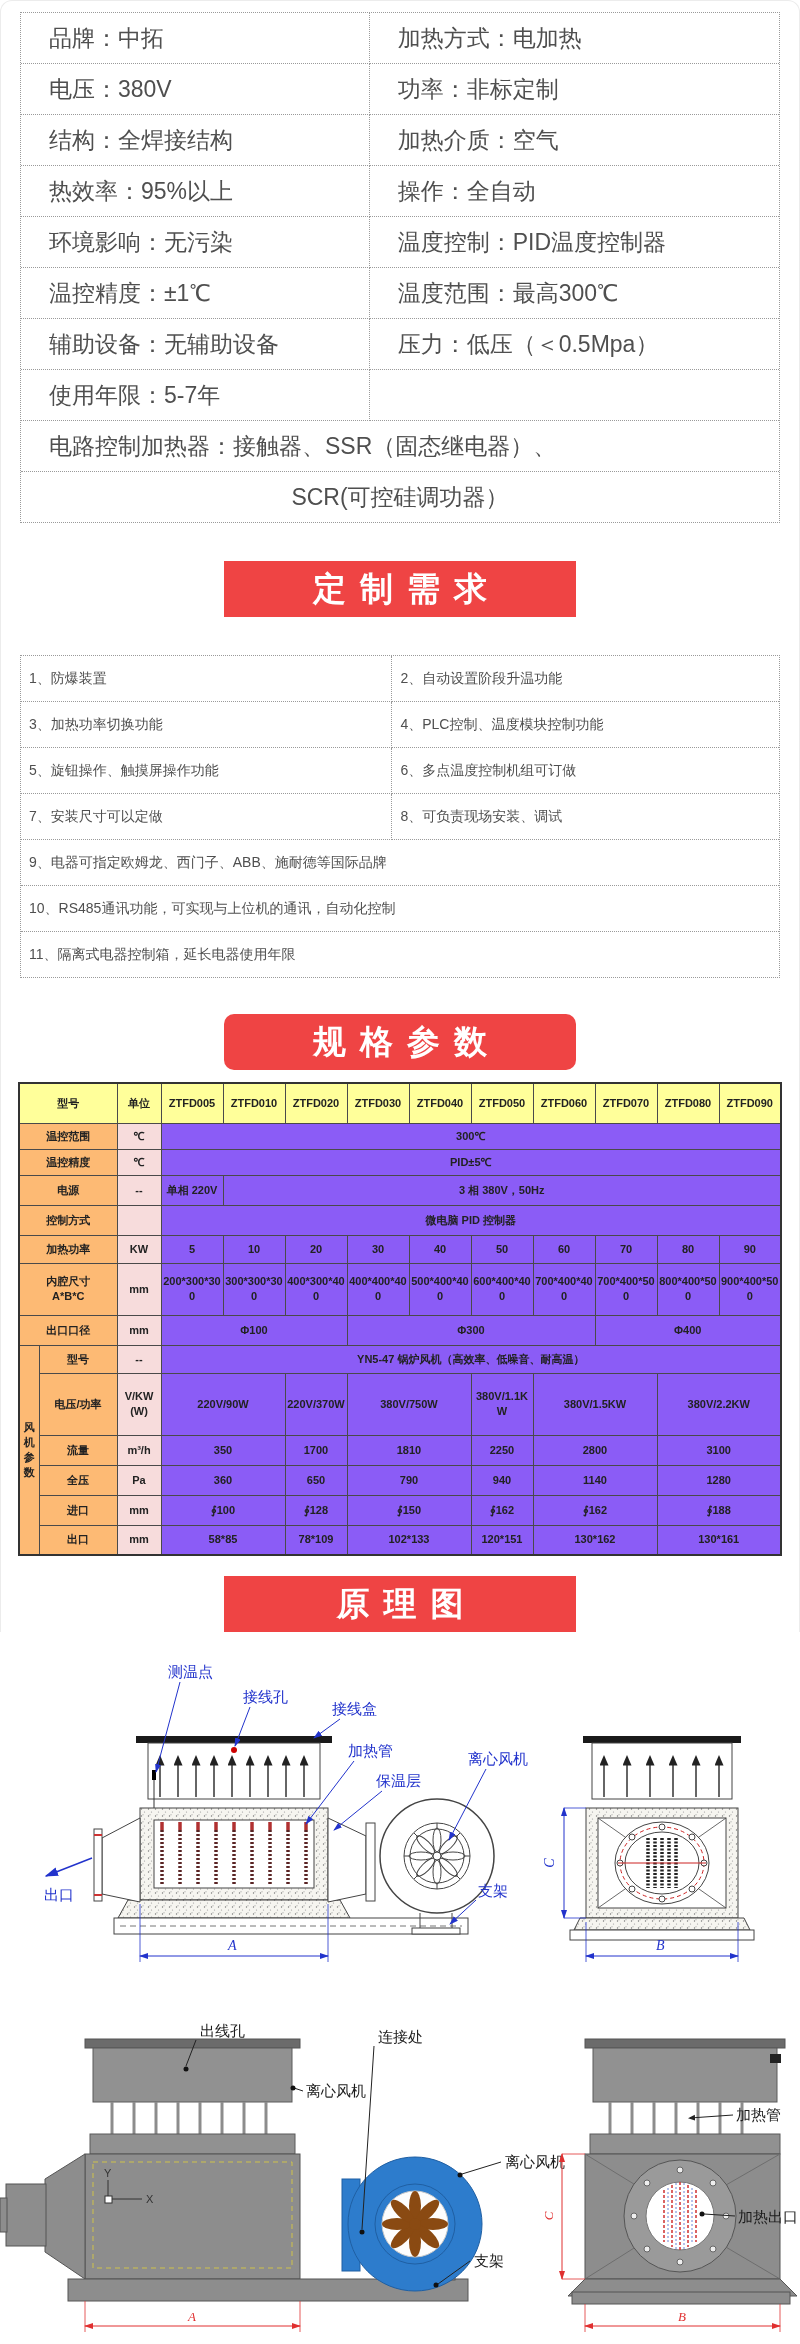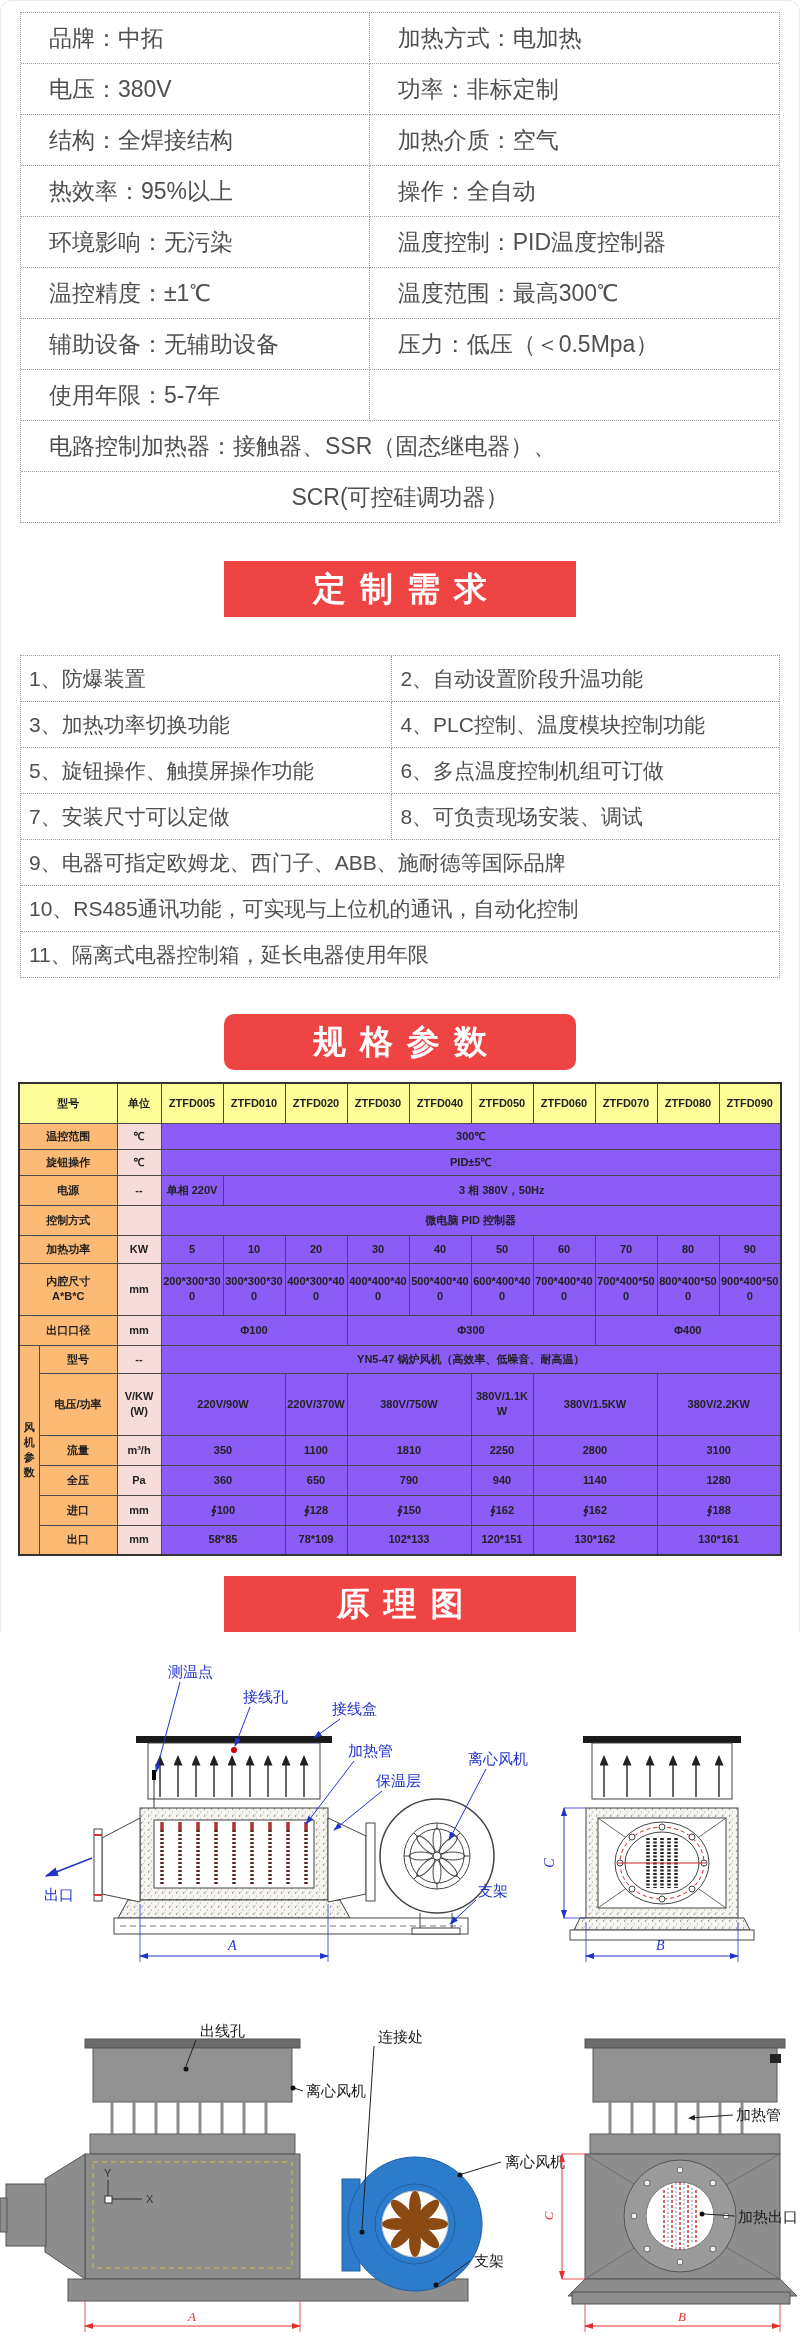--- a/index.html
+++ b/index.html
@@ -12,21 +12,21 @@
   .tt-cell{height:50px;line-height:50px;padding-left:28px;border-bottom:1px dotted #9a9a9a;white-space:nowrap;overflow:hidden;}
   .tt-cell.l{border-right:1px dotted #9a9a9a;}
   .tt-full{height:50px;line-height:50px;border-bottom:1px dotted #9a9a9a;padding-left:28px;}
   .tt-full.center{text-align:center;padding-left:0;border-bottom:none;}
 
   
   .banner{width:352px;height:56px;margin:0 auto;background:#ef4444;color:#fff;display:flex;align-items:center;justify-content:center;font-size:33px;font-weight:bold;letter-spacing:14px;padding-left:14px;box-sizing:border-box;}
   .mt38{margin-top:38px;} .mt36{margin-top:36px;border-radius:10px;} .mt20{margin-top:20px;}
 
   
-  .req-table{width:758px;margin:38px auto 0;border:1px dotted #9a9a9a;font-size:21px;color:#4f4f4f;}
+  .req-table{width:758px;margin:38px auto 0;border:1px dotted #9a9a9a;font-size:14px;color:#4f4f4f;}
   .rq-row{display:grid;grid-template-columns:49% 51%;}
   .rq-cell{height:45px;line-height:45px;padding-left:8px;border-bottom:1px dotted #9a9a9a;white-space:nowrap;overflow:hidden;}
   .rq-cell.l{border-right:1px dotted #9a9a9a;}
   .rq-full{height:45px;line-height:45px;padding-left:8px;border-bottom:1px dotted #9a9a9a;}
   .rq-full:last-child{border-bottom:none;}
 
   
   .spec-table{width:764px;margin:12px auto 16px;border-collapse:collapse;table-layout:fixed;font-size:11px;font-weight:bold;color:#222;text-align:center;border:2px solid #333;}
   .spec-table td,.spec-table th{border:1px solid #4a4a4a;padding:1px 1px;word-break:break-all;line-height:1.35;}
   .spec-table th{background:#ffff9a;}
@@ -134,21 +134,21 @@
       <th>ZTFD070</th>
       <th>ZTFD080</th>
       <th>ZTFD090</th>
     </tr>
     <tr style="height:26px">
       <td colspan="2" class="c-lbl">温控范围</td>
       <td class="c-unit">℃</td>
       <td colspan="10" class="c-data">300℃</td>
     </tr>
     <tr style="height:26px">
-      <td colspan="2" class="c-lbl">旋钮操作</td>
+      <td colspan="2" class="c-lbl">温控精度</td>
       <td class="c-unit">℃</td>
       <td colspan="10" class="c-data">PID±5℃</td>
     </tr>
     <tr style="height:30px">
       <td colspan="2" class="c-lbl">电源</td>
       <td class="c-unit">--</td>
       <td class="c-data">单相 220V</td>
       <td colspan="9" class="c-data">3 相 380V，50Hz</td>
     </tr>
     <tr style="height:30px">
@@ -207,21 +207,21 @@
       <td class="c-data">220V/370W</td>
       <td colspan="2" class="c-data">380V/750W</td>
       <td class="c-data">380V/1.1KW</td>
       <td colspan="2" class="c-data">380V/1.5KW</td>
       <td colspan="2" class="c-data">380V/2.2KW</td>
     </tr>
     <tr style="height:30px">
       <td class="c-lbl">流量</td>
       <td class="c-unit">m³/h</td>
       <td colspan="2" class="c-data">350</td>
-      <td class="c-data">1100</td>
+      <td class="c-data">1700</td>
       <td colspan="2" class="c-data">1810</td>
       <td class="c-data">2250</td>
       <td colspan="2" class="c-data">2800</td>
       <td colspan="2" class="c-data">3100</td>
     </tr>
     <tr style="height:30px">
       <td class="c-lbl">全压</td>
       <td class="c-unit">Pa</td>
       <td colspan="2" class="c-data">360</td>
       <td class="c-data">650</td>

